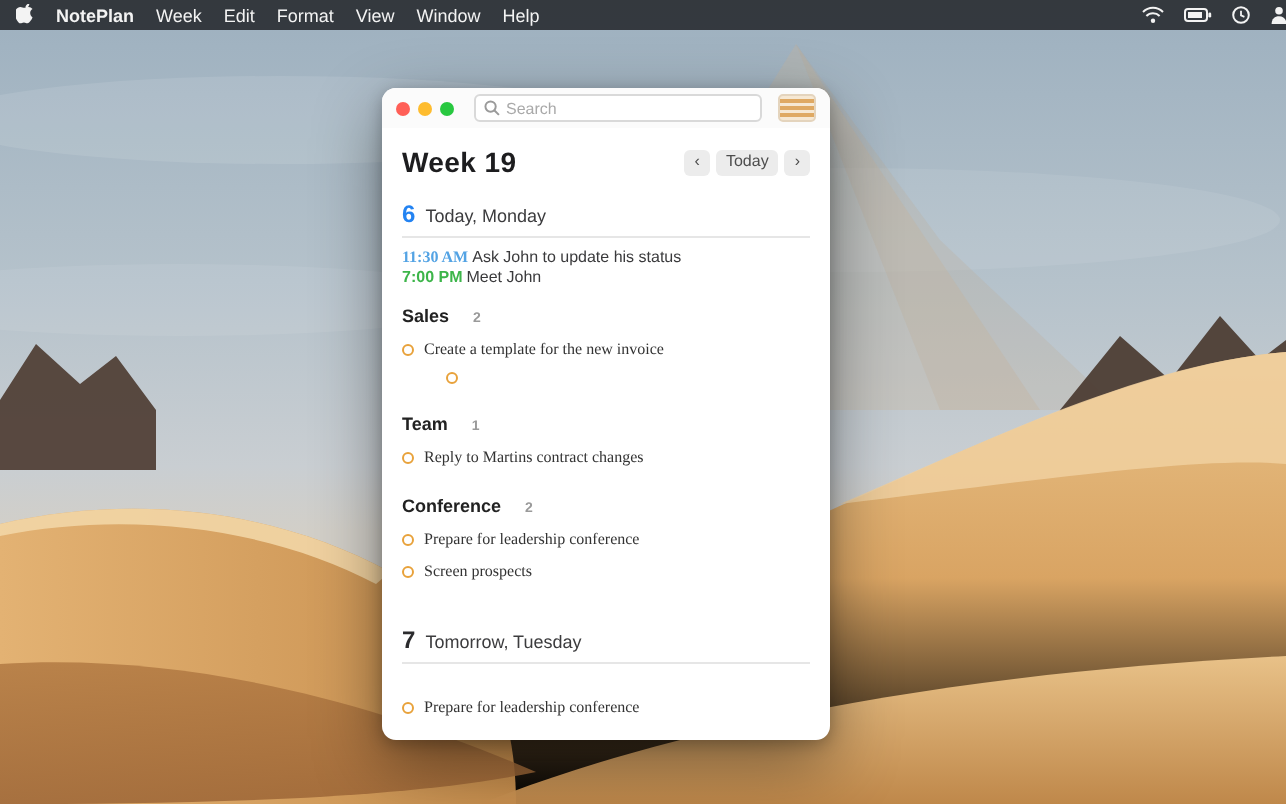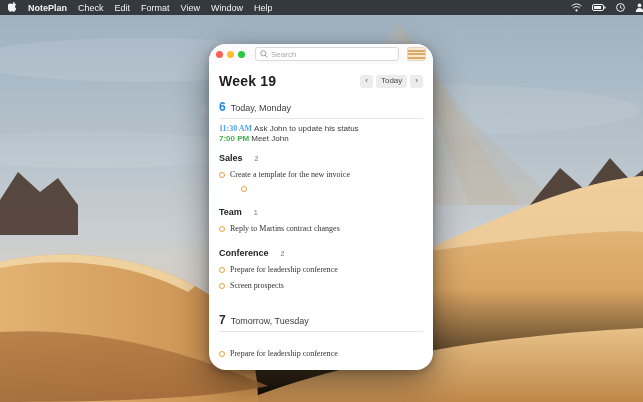--- a/index.html
+++ b/index.html
@@ -18,22 +18,22 @@
     display:flex;align-items:center;
     padding:0 8px;box-sizing:border-box;
     color:#f3f3f3;font-size:9px;gap:11px;
   }
   .menubar .app{font-weight:bold;}
   .menubar .mitem{cursor:default;}
   .mb-right{margin-left:auto;display:flex;align-items:center;gap:10px;}
   .mb-right svg{display:block;}
   
   .window{
-    position:absolute;left:209px;top:44px;width:224px;height:326px;
-    background:#ffffff;border-radius:17px;
+    position:absolute;left:191px;top:44px;width:224px;height:326px;
+    background:#ffffff;border-radius:7px;
     box-shadow:0 12px 34px rgba(0,0,0,0.42),0 2px 8px rgba(0,0,0,0.25);
     overflow:hidden;
   }
   .titlebar{
     height:20px;display:flex;align-items:center;
     padding:0 7px;background:#fbfbfb;
   }
   .tl{width:7px;height:7px;border-radius:50%;margin-right:4px;flex:0 0 auto;}
   .tl.red{background:#ff5f57;}
   .tl.yellow{background:#febc2e;}
@@ -137,21 +137,21 @@
     <path d="M240,402 C340,362 480,336 643,328 L643,402 Z" fill="url(#duneR2)" opacity="0.95"></path>
   </svg>
 
   <div class="menubar">
     <span style="display:flex;">
       <svg width="9" height="11" viewBox="0 0 9 11">
           <path fill="#f3f3f3" d="M6.4,0.4c0.1,0.6-0.2,1.2-0.5,1.6C5.5,2.4,4.9,2.8,4.3,2.7C4.2,2.1,4.5,1.5,4.8,1.2C5.2,0.7,5.9,0.4,6.4,0.4z M8.2,8.1c-0.3,0.7-0.5,1-0.9,1.6C6.8,10.5,6.1,11.4,5.3,11.4c-0.7,0-0.9-0.5-1.9-0.5c-1,0-1.2,0.5-1.9,0.5C0.7,11.4,0.1,10.6-0.4,9.8C-1.8,7.6-2,5.1-1.1,3.8c0.6-0.9,1.6-1.5,2.5-1.5c0.9,0,1.5,0.5,2.3,0.5c0.7,0,1.2-0.5,2.3-0.5c0.8,0,1.6,0.4,2.2,1.2C6.3,4.5,6.6,7.1,8.2,8.1z" transform="translate(0.9,-0.6) scale(0.9)"></path>
         </svg>
     </span>
     <span class="app">NotePlan</span>
-    <span class="mitem">Check</span>
+    <span class="mitem">Week</span>
     <span class="mitem">Edit</span>
     <span class="mitem">Format</span>
     <span class="mitem">View</span>
     <span class="mitem">Window</span>
     <span class="mitem">Help</span>
     <span class="mb-right">
       <span>
           <svg width="11" height="9" viewBox="0 0 11 9">
             <path d="M0.5,3 A7,7 0 0 1 10.5,3" fill="none" stroke="#f3f3f3" stroke-width="1"></path>
             <path d="M2.2,5 A4.6,4.6 0 0 1 8.8,5" fill="none" stroke="#f3f3f3" stroke-width="1"></path>

